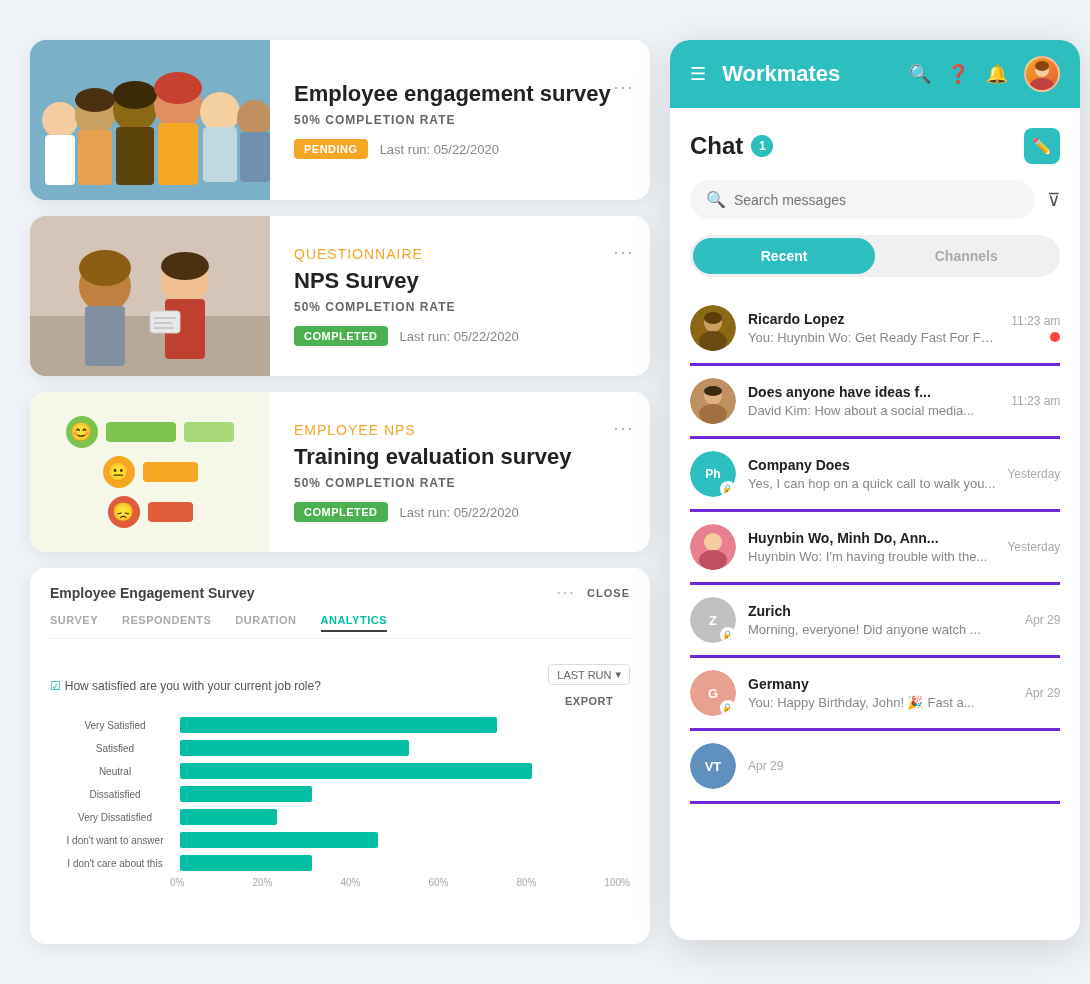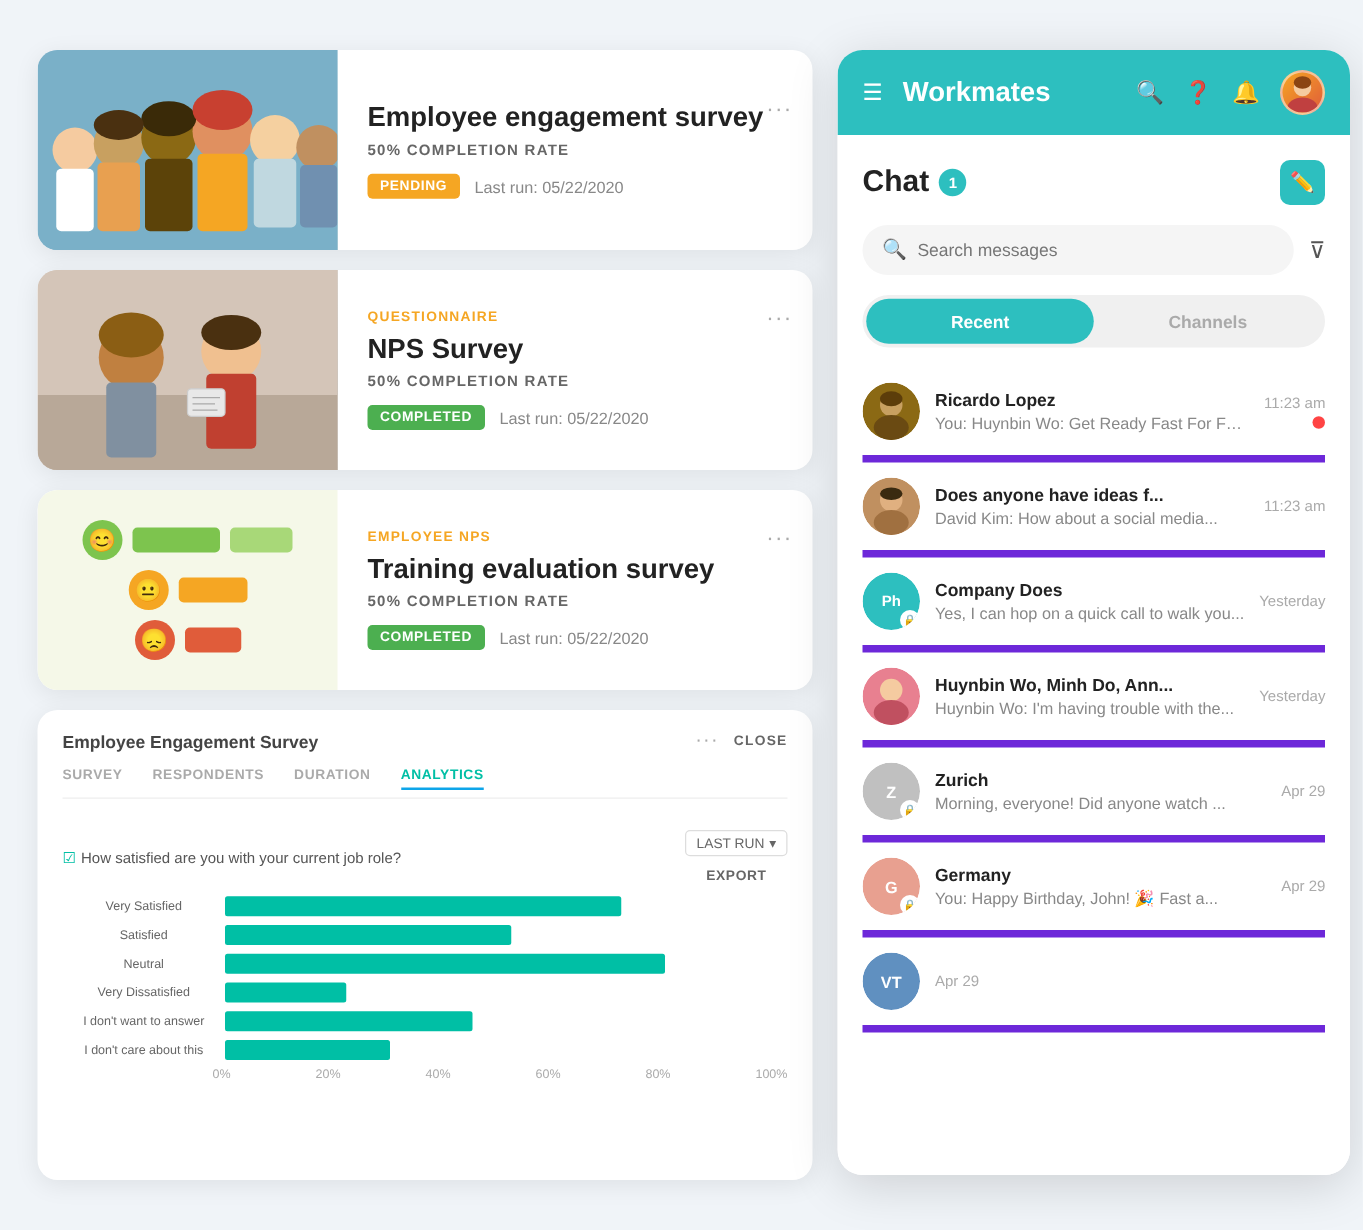--- a/index.html
+++ b/index.html
@@ -116,22 +116,22 @@
       position: absolute;
       top: 16px;
       right: 16px;
       color: #aaa;
       font-size: 18px;
       cursor: pointer;
       letter-spacing: 1px;
     }
 
     .card-tag {
-      font-size: 11px;
-      font-weight: 700;
+      font-size: 14px;
+      font-weight: 400;
       letter-spacing: 1px;
       color: #f5a623;
       text-transform: uppercase;
       margin-bottom: 6px;
     }
 
     .card-title {
       font-size: 22px;
       font-weight: 700;
       color: #222;
@@ -225,21 +225,21 @@
       font-weight: 600;
       color: #aaa;
       letter-spacing: 0.5px;
       text-transform: uppercase;
       cursor: pointer;
       padding-bottom: 4px;
     }
 
     .analytics-tab.active {
       color: #00bfa5;
-      border-bottom: 2px solid #0ea5e9;
+      border-bottom: 2px solid #404040;
     }
 
     .analytics-sub-header {
       display: flex;
       align-items: center;
       justify-content: space-between;
       margin-bottom: 10px;
       margin-top: 25px;
     }
 
@@ -520,21 +520,21 @@
     .conv-list {
       display: flex;
       flex-direction: column;
     }
 
     .conv-item {
       display: flex;
       align-items: center;
       gap: 12px;
       padding: 12px 0;
-      border-bottom: 6px solid #6d28d9;
+      border-bottom: 3px solid #6d28d9;
       cursor: pointer;
     }
 
     .conv-avatar {
       width: 46px;
       height: 46px;
       border-radius: 50%;
       flex-shrink: 0;
       display: flex;
       align-items: center;
@@ -743,20 +743,26 @@
           <div class="bar-row">
             <span class="bar-label">Satisfied</span>
             <div class="bar-track">
               <div class="bar-fill" style="width: 52%;"></div>
             </div>
           </div>
           <div class="bar-row">
             <span class="bar-label">Neutral</span>
             <div class="bar-track">
               <div class="bar-fill" style="width: 80%;"></div>
+            </div>
+          </div>
+          <div class="bar-row">
+            <span class="bar-label">Dissatisfied</span>
+            <div class="bar-track">
+              <div class="bar-fill" style="width: 30%;"></div>
             </div>
           </div>
           <div class="bar-row">
             <span class="bar-label">Very Dissatisfied</span>
             <div class="bar-track">
               <div class="bar-fill" style="width: 22%;"></div>
             </div>
           </div>
           <div class="bar-row">
             <span class="bar-label">I don't want to answer</span>

